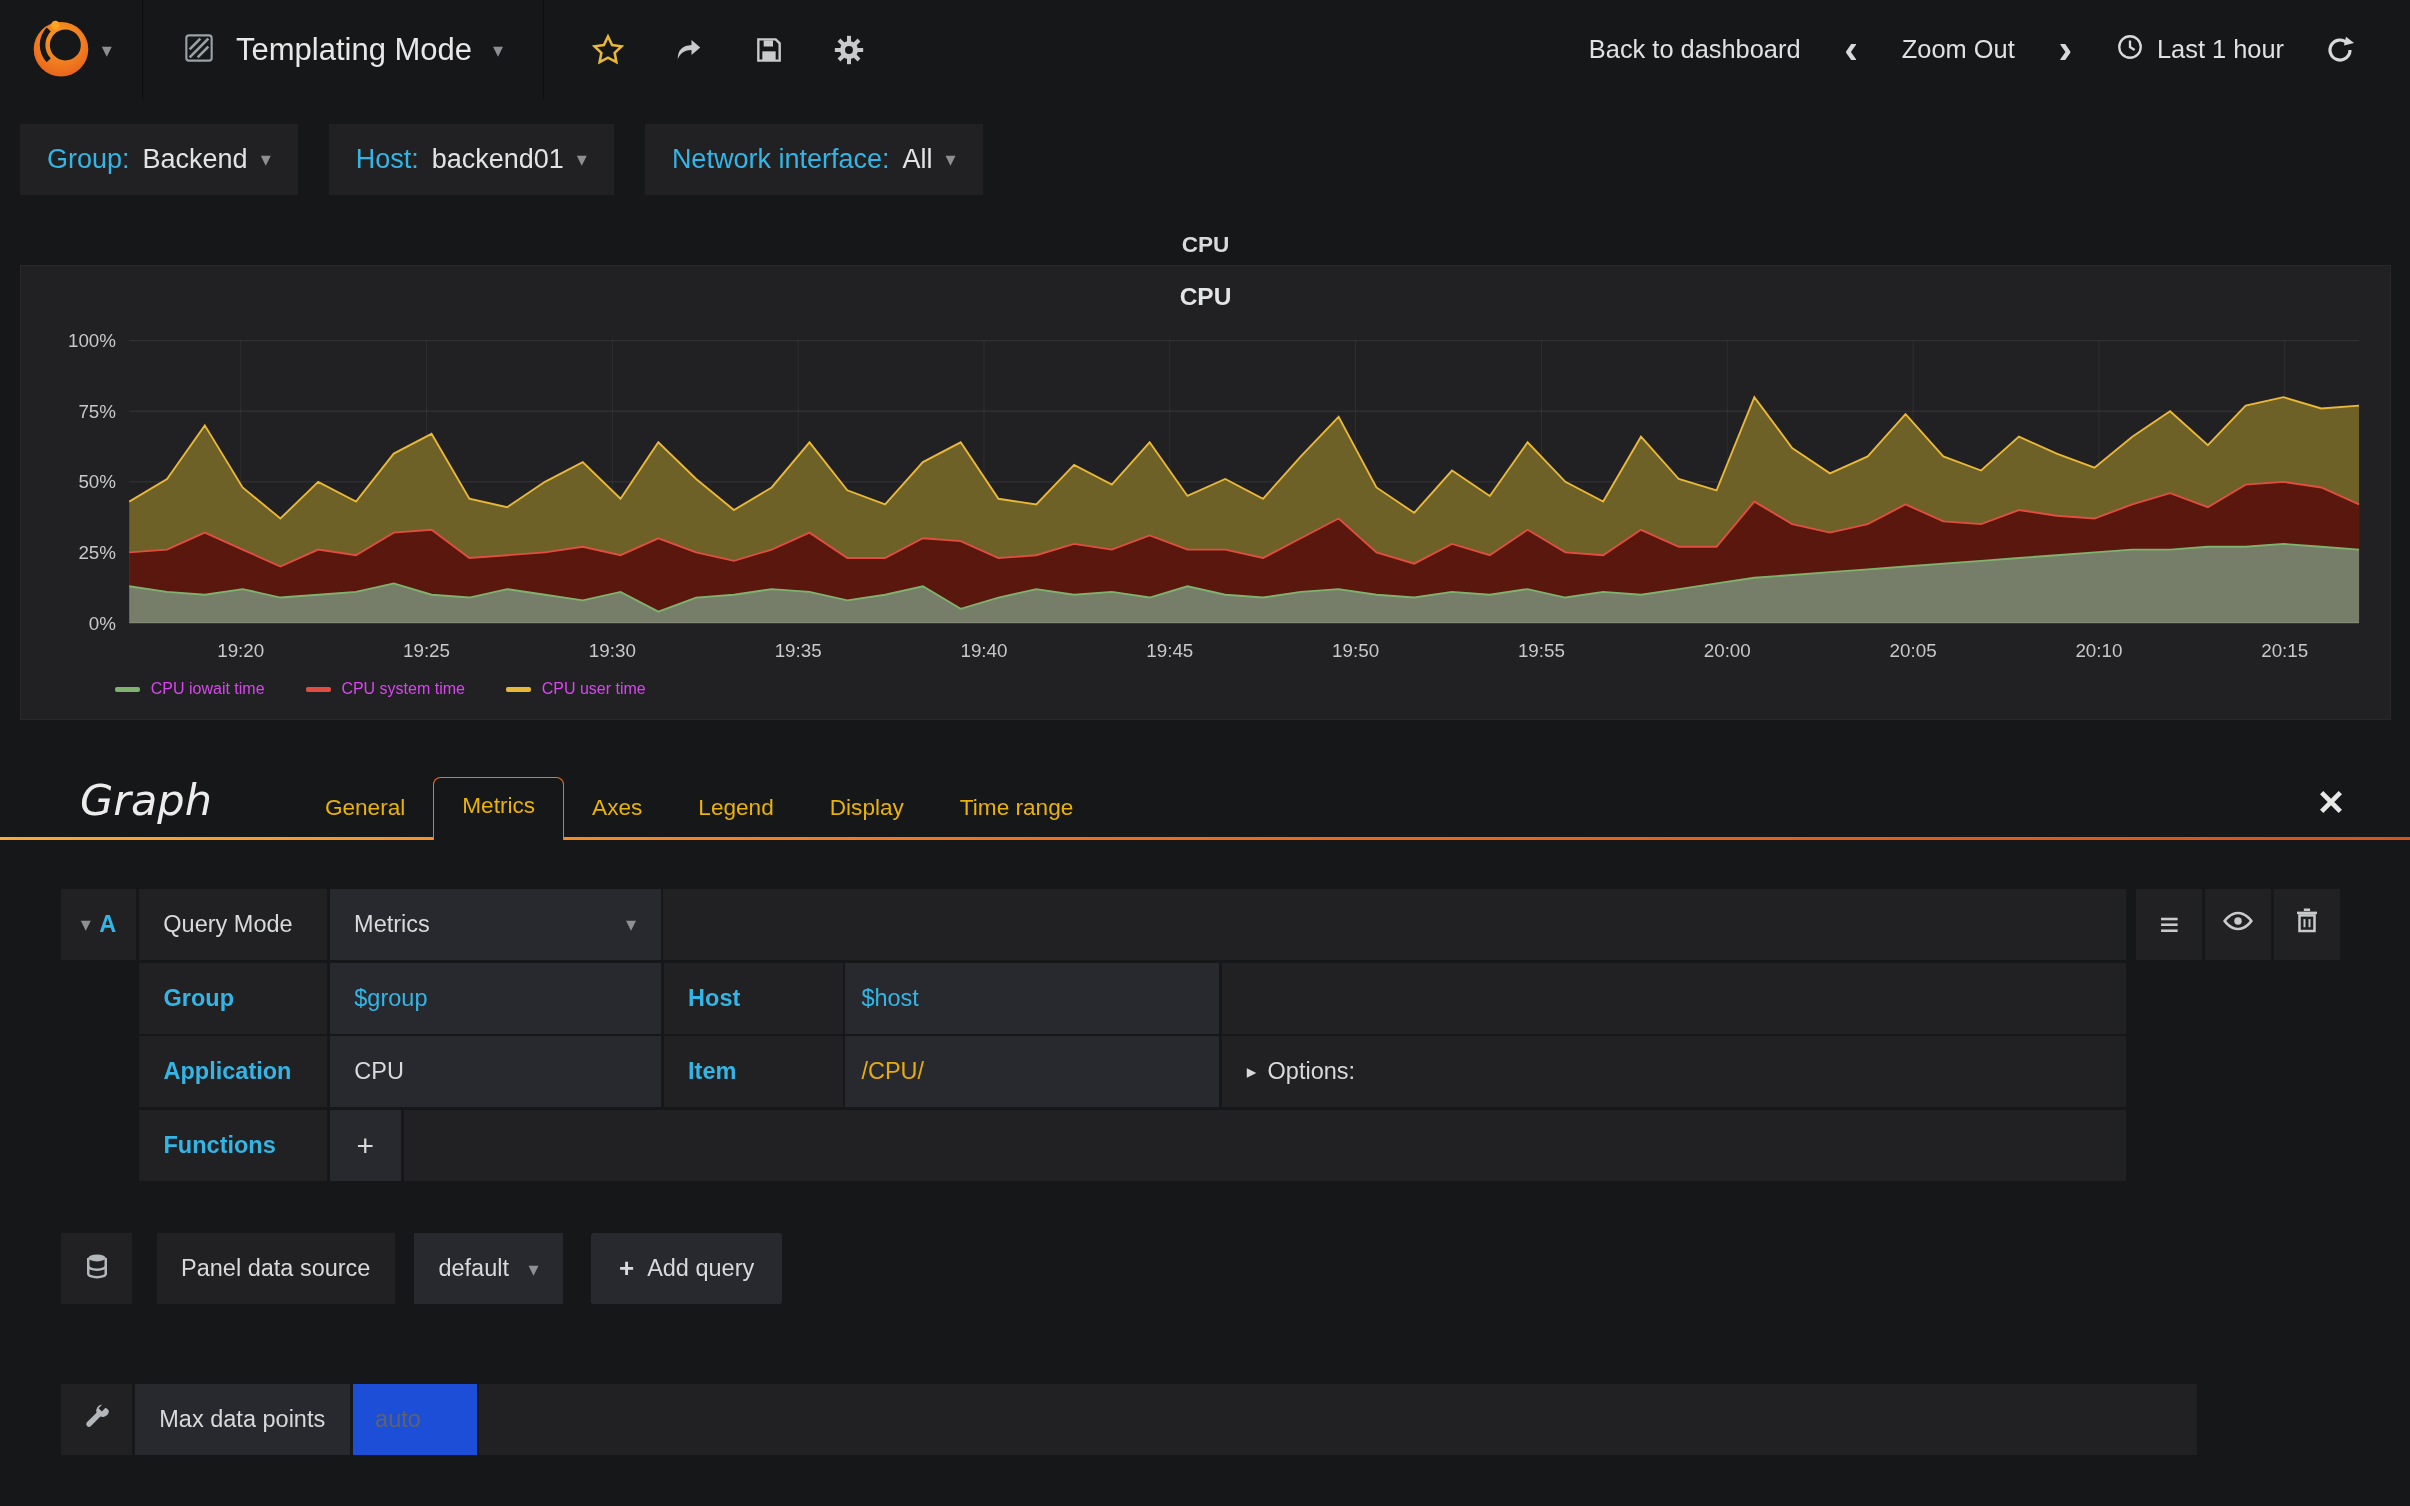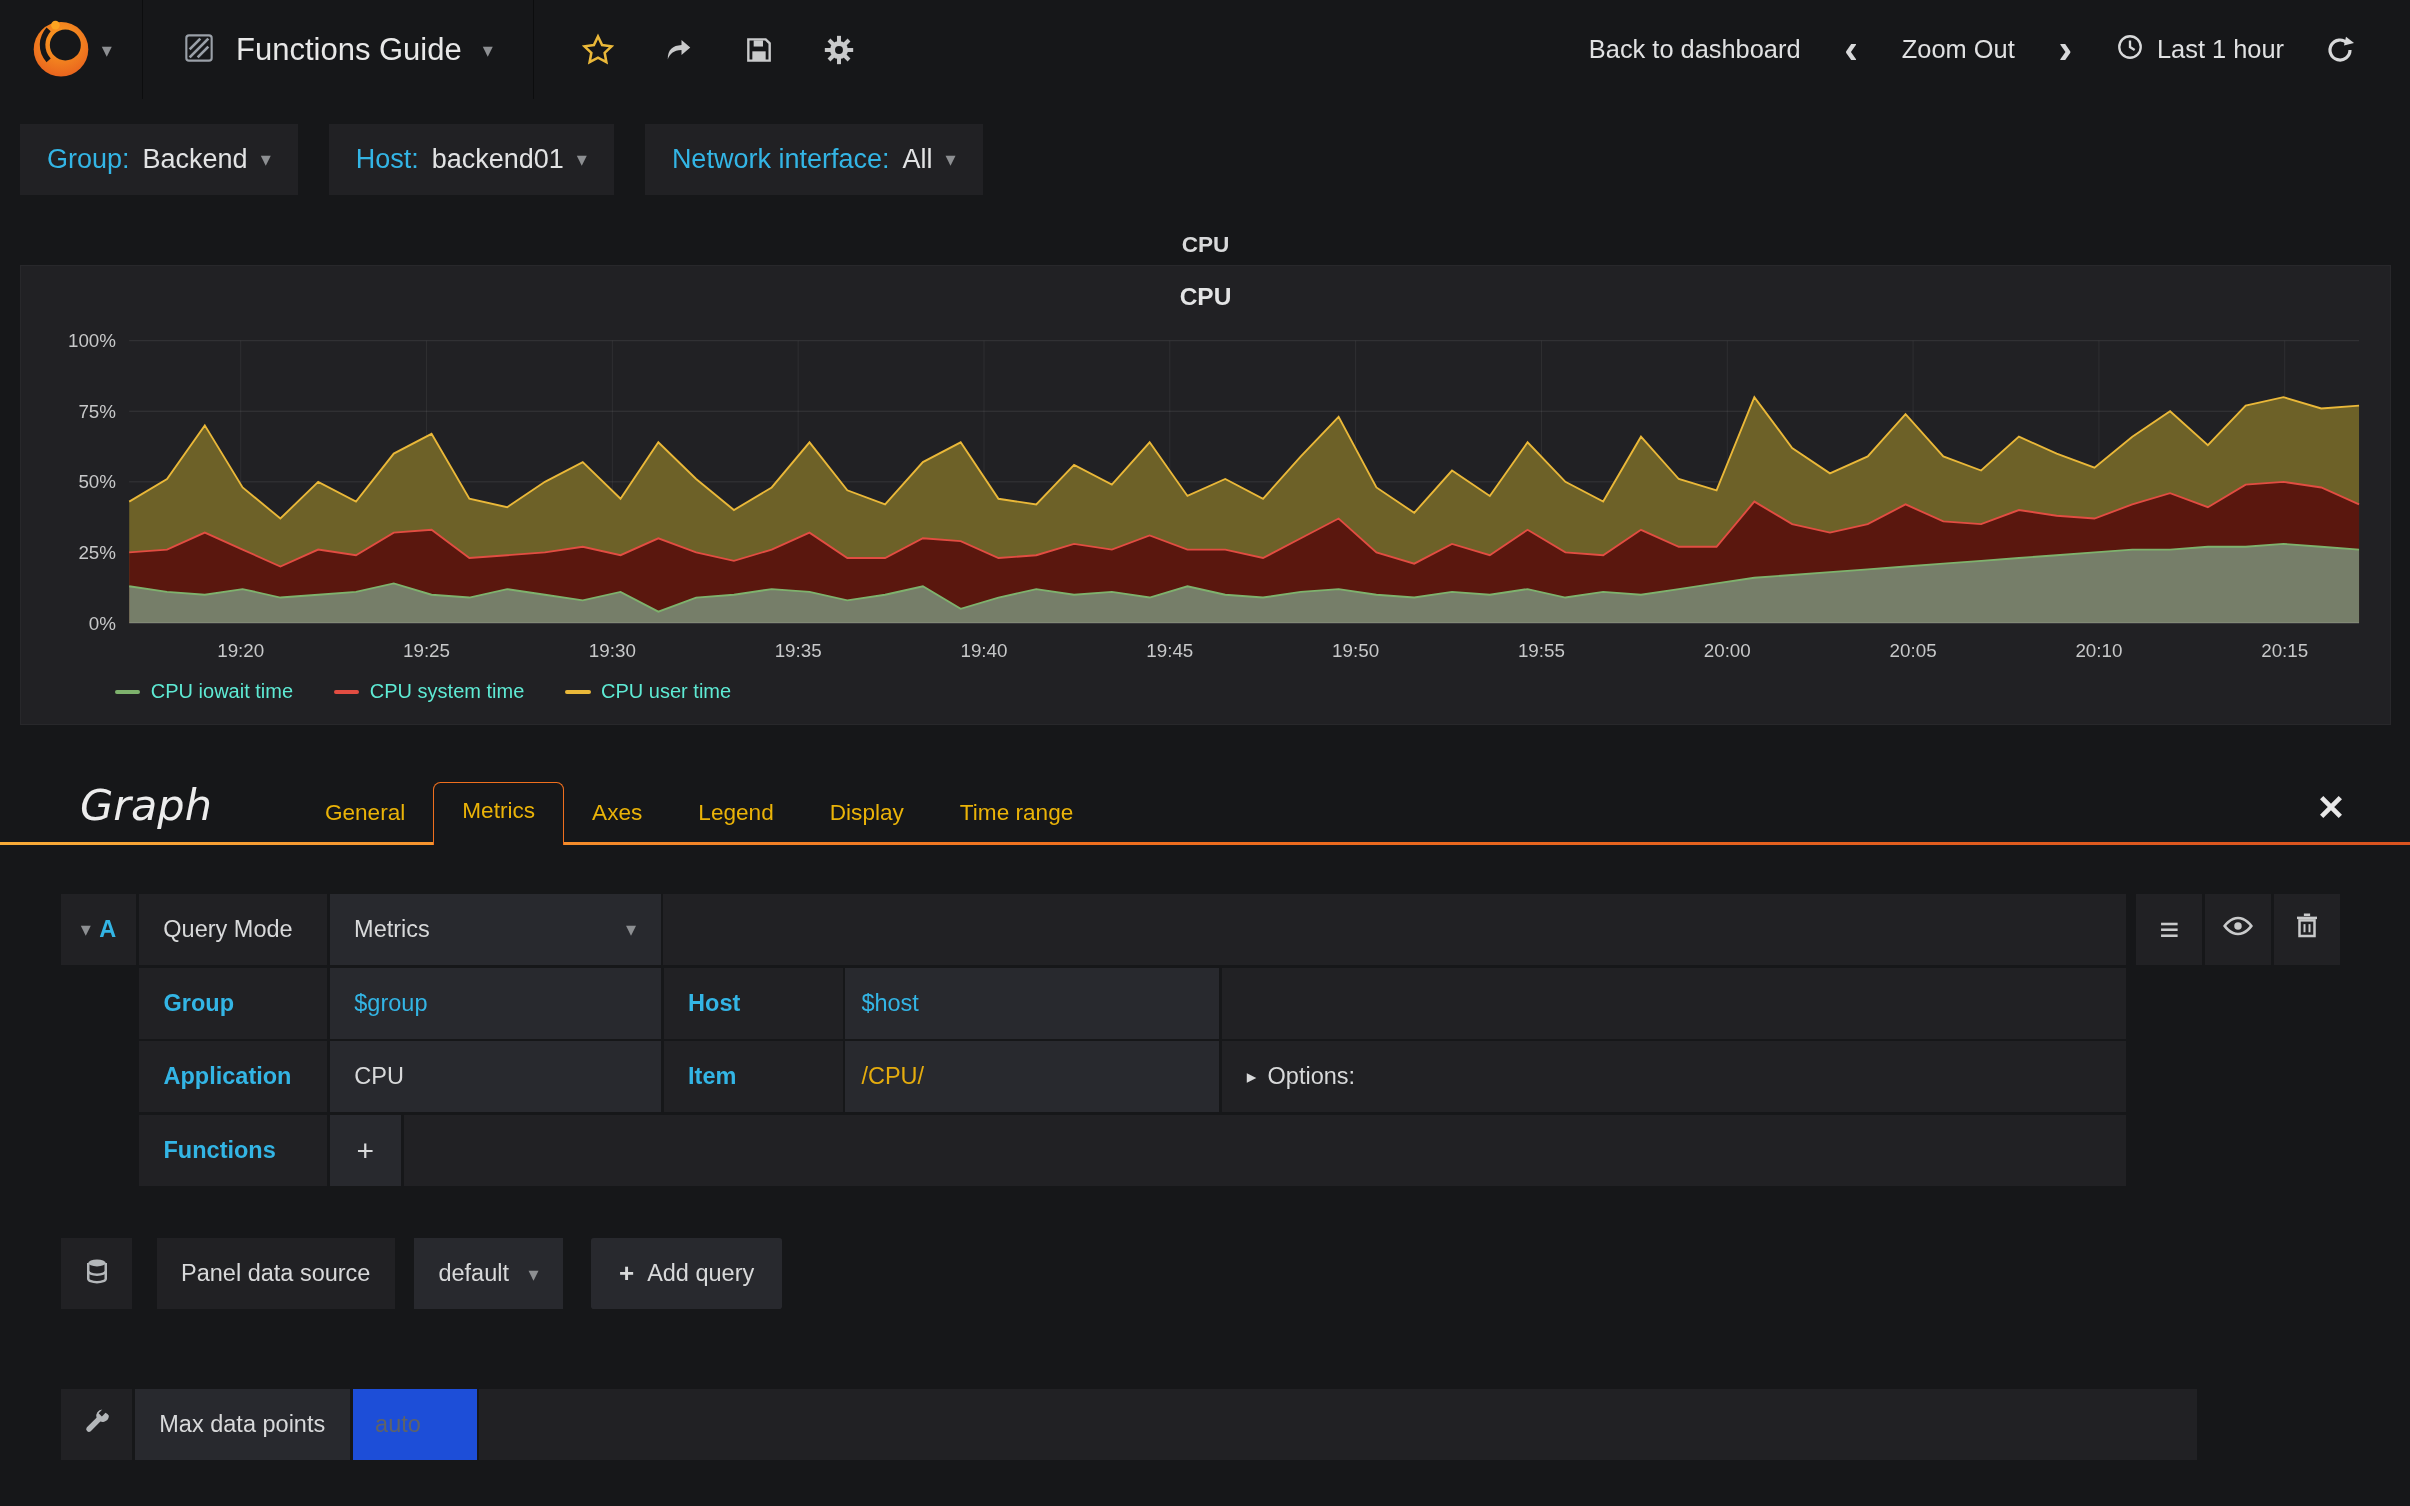--- a/index.html
+++ b/index.html
@@ -27,21 +27,21 @@
   .vars { display:flex; gap:31px; padding:24.5px 0 0 20px; }
   .var-btn { height:71px; background:#212124; display:flex; align-items:center; gap:13px; padding:0 27px; font-size:27px; cursor:pointer; }
   .var-label { color:#33b5e5; }
   .var-value { color:#e2e3e4; }
 
   
   .panel-header { text-align:center; font-size:22.6px; font-weight:bold; color:#d8d9da; margin-top:30px; height:40px; line-height:40px; cursor:pointer; }
   .panel { margin:0 20px; background:#212124; border:0.9px solid #28282b; padding-bottom:7.5px; }
   .panel-title { text-align:center; font-size:24.5px; font-weight:bold; color:#e3e4e5; padding:17px 0 9.4px; }
   .chart-wrap { padding:0 13px; }
-  .legend { display:flex; gap:41px; padding:7.5px 0 13px 94px; font-size:20px; color:#5eead4; }
+  .legend { display:flex; gap:41px; padding:7.5px 0 13px 94px; font-size:16px; color:#d946ef; }
   .legend-item { display:flex; align-items:center; cursor:pointer; }
   .legend-dash { width:25.4px; height:4.7px; border-radius:1.9px; display:inline-block; margin-right:10.4px; }
 
   
   .editor-header { display:flex; align-items:flex-end; margin-top:55px; position:relative; padding:0 66px 0 80px; }
   .tab-underline { position:absolute; left:0; right:0; bottom:0; height:2.8px;
     background:linear-gradient(90deg,#f8ab38 0%, #ef6f1e 45%, #d9531f 100%); }
   .graph-title { font-size:43px; font-style:italic; color:#ececec; padding-bottom:15px; margin-right:85px; font-family:"DejaVu Sans", sans-serif; }
   .tabs { display:flex; align-items:flex-end; flex:1; }
   .tab { font-size:22.6px; padding:15px 28px 19px; color:#eab308; cursor:pointer; }
@@ -110,21 +110,21 @@
     <span>
       <svg viewBox="0 0 24 24" width="32" height="32">
         <rect x="2.5" y="2.5" width="19" height="19" rx="2" fill="none" stroke="#9aa0a8" stroke-width="1.6"></rect>
         <g stroke="#9aa0a8" stroke-width="2">
           <path d="M5 13 L13 5"></path>
             <path d="M5 19 L19 5"></path>
             <path d="M11 19 L19 11"></path>
         </g>
       </svg>
     </span>
-    <span class="dash-title">Functions Guide</span>
+    <span class="dash-title">Templating Mode</span>
     <span class="caret">▾</span>
   </div>
 
   <div class="nav-icons">
     <span class="nav-icon">
       <svg viewBox="0 0 24 24" width="34" height="34">
         <path d="M12 2.5l2.9 6 6.6.9-4.8 4.6 1.2 6.5L12 17.4 6.1 20.5l1.2-6.5L2.5 9.4l6.6-.9z" fill="none" stroke="#eab839" stroke-width="1.8"></path>
       </svg>
     </span>
     <span class="nav-icon">

